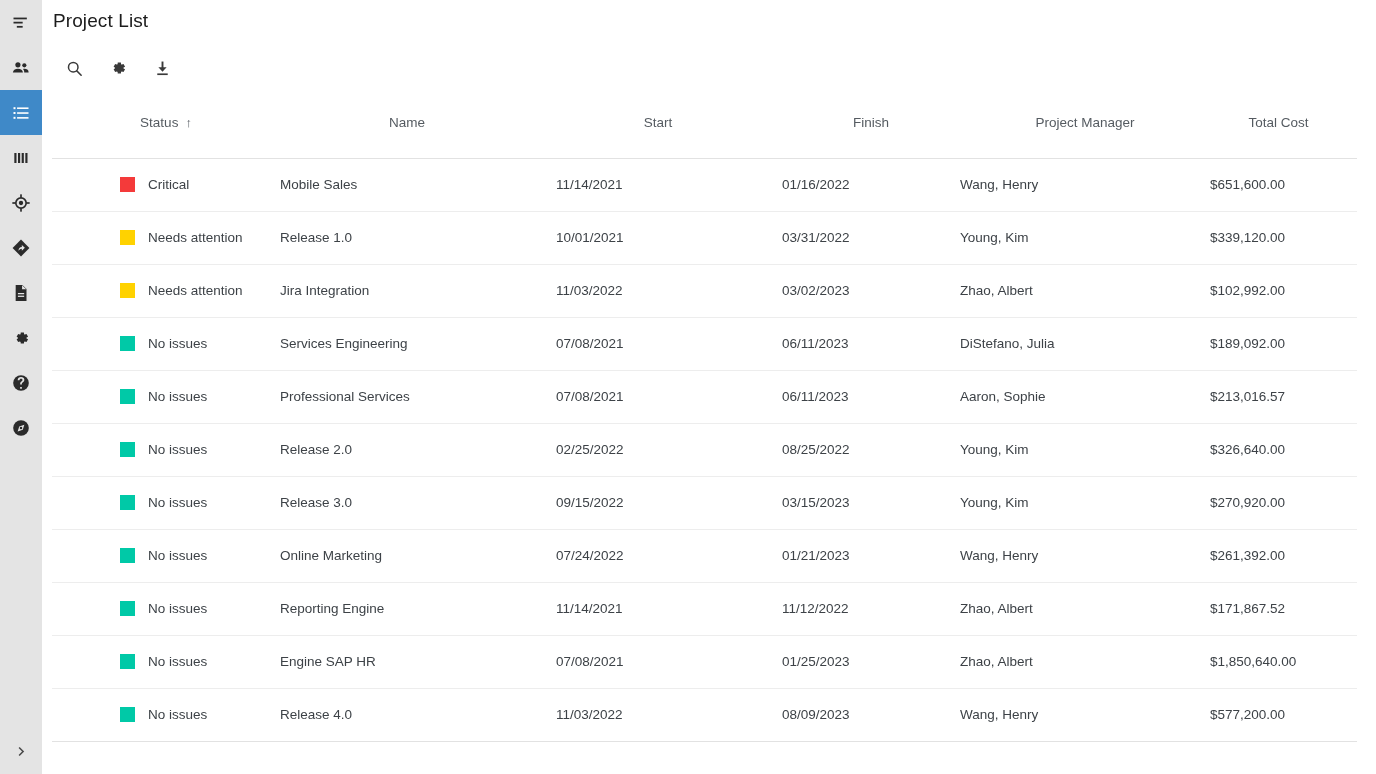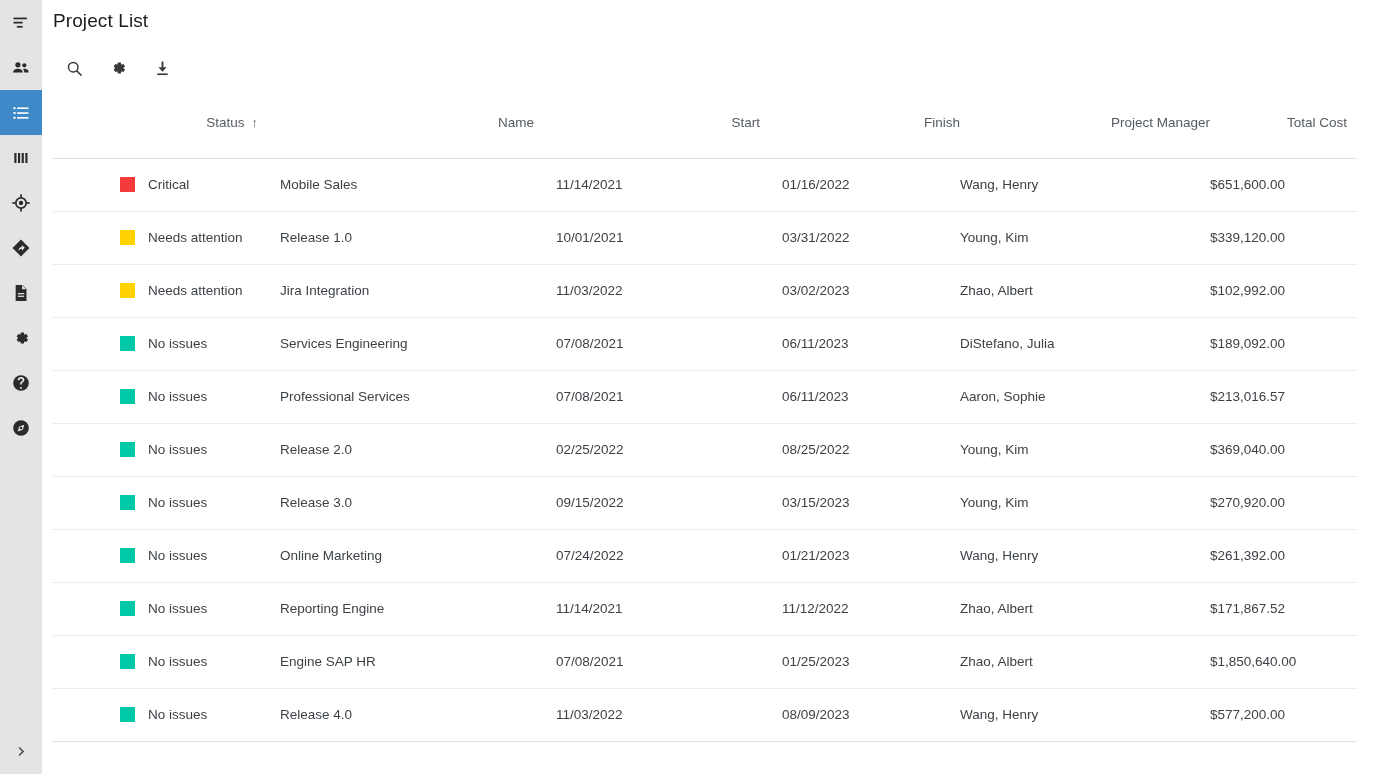--- a/index.html
+++ b/index.html
@@ -75,21 +75,21 @@
   table#project-table {
     width: 1305px;
     border-collapse: collapse;
     table-layout: fixed;
   }
   #project-table thead th {
     height: 70px;
     font-size: 13.5px;
     font-weight: 400;
     color: #555b61;
-    text-align: right;
+    text-align: center;
     vertical-align: middle;
     border-bottom: 1px solid #e2e2e2;
     padding: 0;
     white-space: nowrap;
   }
   #project-table tbody td {
     height: 53px;
     font-size: 13.5px;
     font-weight: 400;
     color: #3d4247;
@@ -344,21 +344,21 @@
               <td class="c-status">
                 <div class="status-cell">
                   <span class="status-chip" style="background: rgb(0, 201, 167);"></span>
                   <span class="status-label">No issues</span>
                 </div>
               </td>
               <td class="c-name">Release 2.0</td>
               <td class="c-start">02/25/2022</td>
               <td class="c-finish">08/25/2022</td>
               <td class="c-manager">Young, Kim</td>
-              <td class="c-cost">$369,040.00</td>
+              <td class="c-cost">$326,640.00</td>
             </tr>
             <tr>
               <td class="c-status">
                 <div class="status-cell">
                   <span class="status-chip" style="background: rgb(0, 201, 167);"></span>
                   <span class="status-label">No issues</span>
                 </div>
               </td>
               <td class="c-name">Release 3.0</td>
               <td class="c-start">09/15/2022</td>

